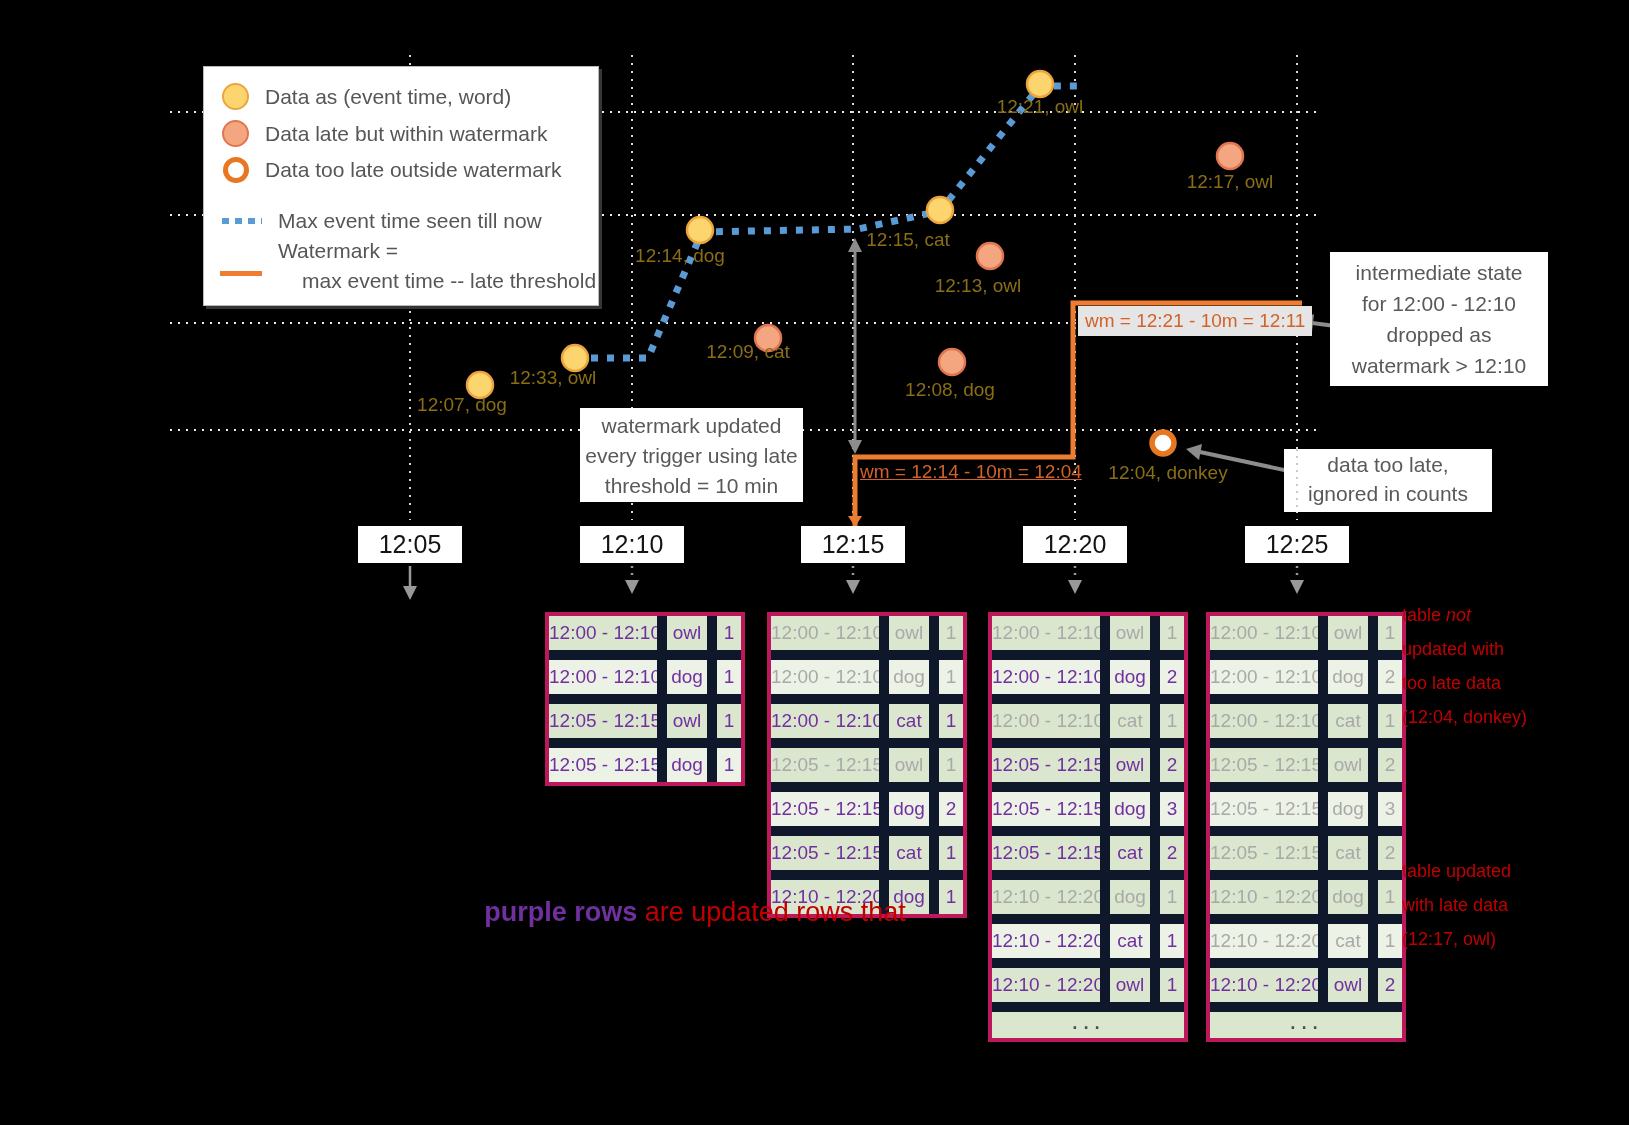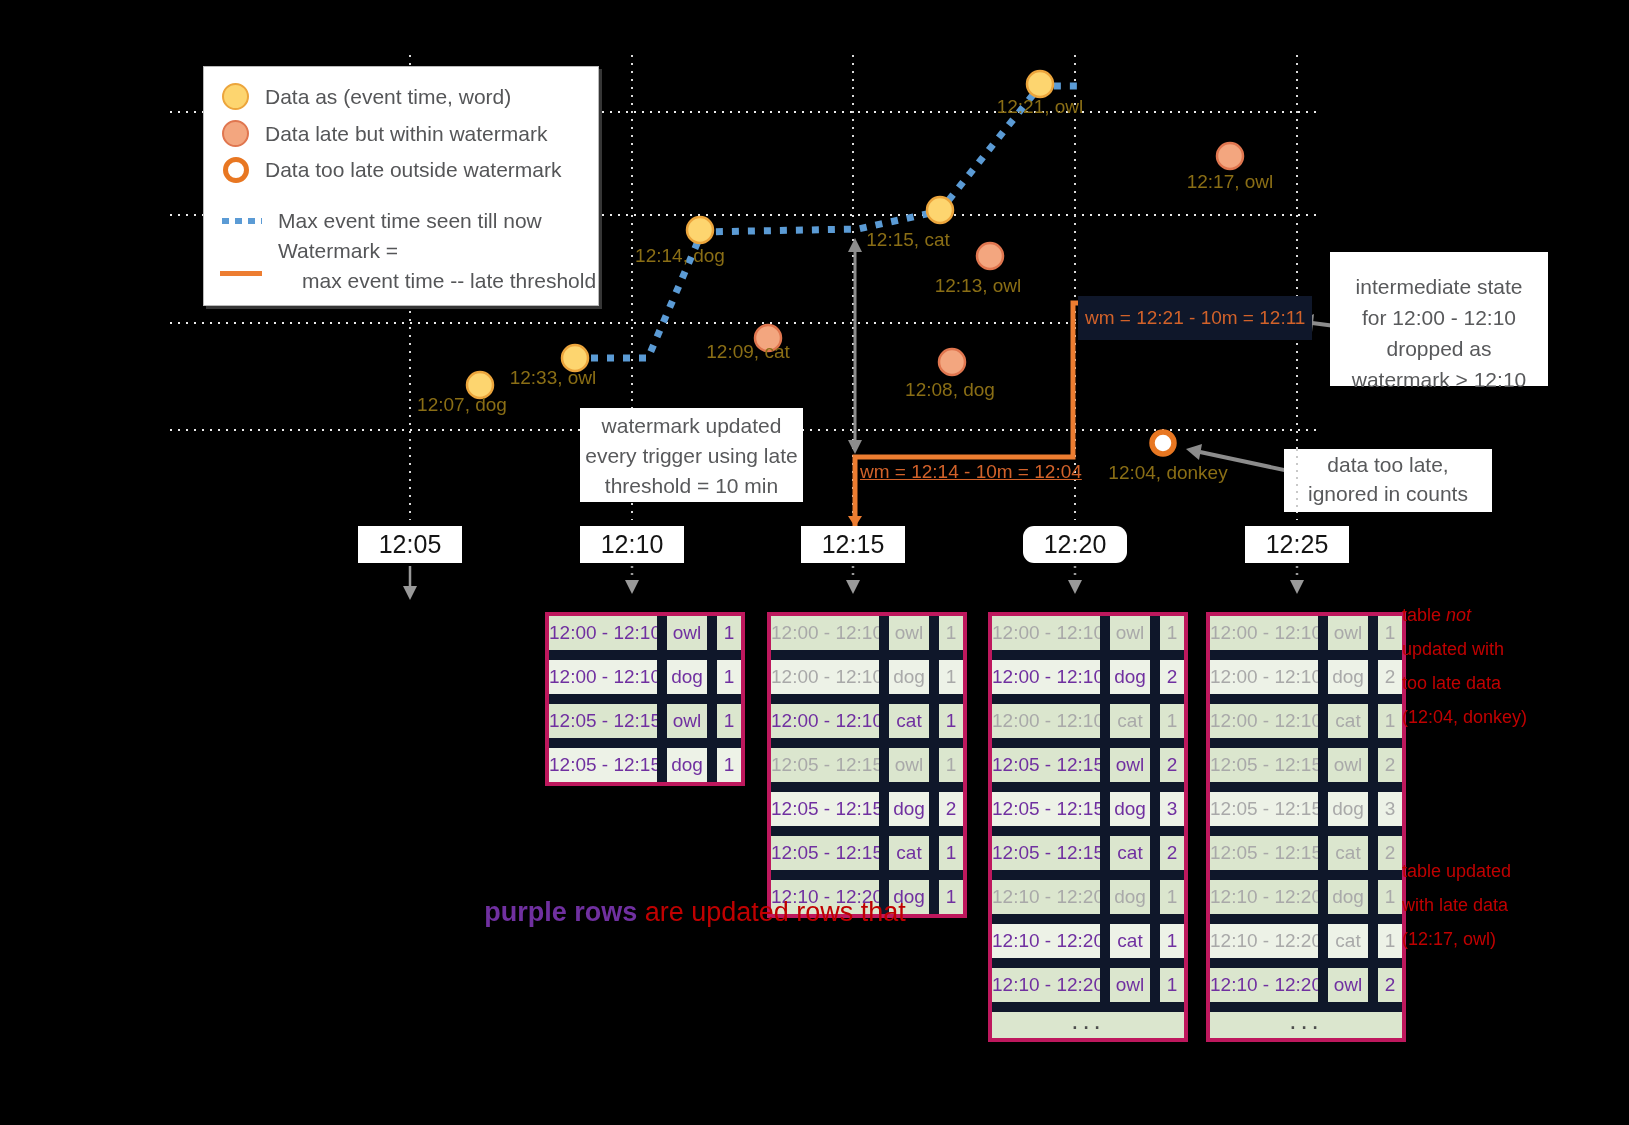--- a/index.html
+++ b/index.html
@@ -18,29 +18,29 @@
   .dot.hollow{width:16px;height:16px;background:#fff;border:5px solid #E87722;margin-left:1px;}
   .swatch-blue{width:40px;height:6px;flex:0 0 auto;
      background:repeating-linear-gradient(90deg,#5B9BD5 0 7px,transparent 7px 13px);}
   .swatch-orange{position:absolute;left:16px;top:204px;width:42px;height:5px;background:#ED7D31;}
   .lrow.sub{color:#555658;}
 
   
   .white-box{position:absolute;background:#fff;color:#58595B;text-align:center;
              font-size:21px;box-sizing:border-box;}
   #box-trigger{left:580px;top:408px;width:223px;height:94px;line-height:30px;padding-top:3px;}
-  #box-intermediate{left:1330px;top:252px;width:218px;height:134px;line-height:31px;padding-top:19px;}
+  #box-intermediate{left:1330px;top:252px;width:218px;height:134px;line-height:31px;padding-top:5px;}
   #box-toolate{left:1284px;top:449px;width:208px;height:63px;line-height:29px;padding-top:1px;}
   .grid-dots{position:absolute;left:1296px;top:449px;width:2px;height:63px;
      background:repeating-linear-gradient(180deg,#c9c9c9 0 2px,transparent 2px 7px);}
 
   
   .wm-label{position:absolute;color:#D2622A;font-size:19px;white-space:nowrap;}
   #wm1{left:860px;top:461px;text-decoration:underline;}
-  #wm2{left:1078px;top:296px;background:#0f172a;padding:11px 7px;}
+  #wm2{left:1078px;top:306px;background:#e5e5e5;padding:4px 7px;}
 
   
   .tick{position:absolute;top:526px;width:104px;height:37px;background:#fff;color:#141414;
         font-size:25px;text-align:center;line-height:37px;}
 
   
   .plabel{position:absolute;transform:translate(-50%,-50%);color:#8A6E15;font-size:19px;
           white-space:nowrap;}
 
   
@@ -151,21 +151,21 @@
   </div>
   <div class="grid-dots"></div>
 
   <div id="wm1" class="wm-label">wm = 12:14 - 10m = 12:04</div>
   <div id="wm2" class="wm-label">wm = 12:21 - 10m = 12:11</div>
 
   <div id="ticks">
       <div class="tick" style="left: 358px;">12:05</div>
       <div class="tick" style="left: 580px;">12:10</div>
       <div class="tick" style="left: 801px;">12:15</div>
-      <div class="tick" style="left: 1023px; border-radius: 11px;">12:20</div>
+      <div class="tick" style="left: 1023px;">12:20</div>
       <div class="tick" style="left: 1245px;">12:25</div>
     </div>
   <div id="labels">
       <div class="plabel" style="left: 462px; top: 405px;">12:07, dog</div>
       <div class="plabel" style="left: 553px; top: 378px;">12:33, owl</div>
       <div class="plabel" style="left: 680px; top: 256px;">12:14, dog</div>
       <div class="plabel" style="left: 748px; top: 352px;">12:09, cat</div>
       <div class="plabel" style="left: 908px; top: 240px;">12:15, cat</div>
       <div class="plabel" style="left: 1040px; top: 107px;">12:21, owl</div>
       <div class="plabel" style="left: 978px; top: 286px;">12:13, owl</div>

